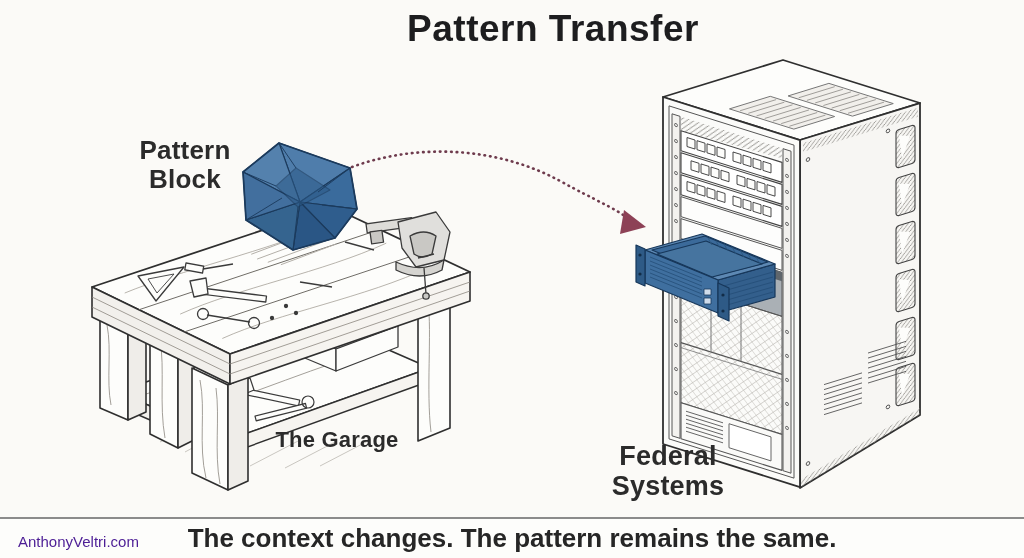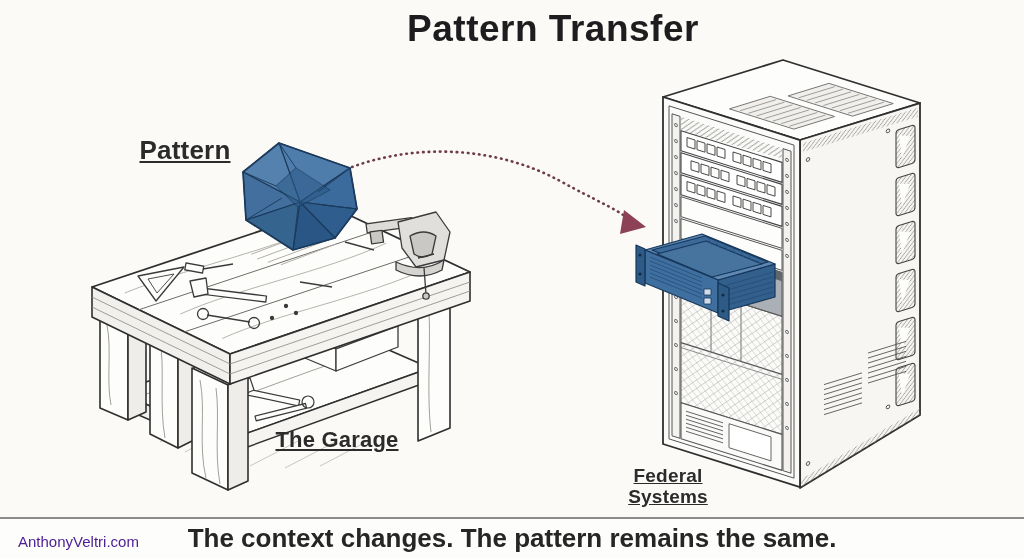--- a/index.html
+++ b/index.html
@@ -3,28 +3,28 @@
 <meta charset="utf-8">
 <style>
   html,body{margin:0;padding:0;background:#e8e8e8;}
   .stage{
     position:relative;width:1024px;height:558px;overflow:hidden;
     background:#fbfaf7;
     font-family:"Liberation Sans", sans-serif;
     color:#222;
   }
   .art{position:absolute;left:0;top:0;width:1024px;height:558px;}
-  .lbl{position:absolute;line-height:1.1;font-weight:600;color:#2b2b2b;letter-spacing:.2px;text-decoration:underline;}
+  .lbl{position:absolute;line-height:1.1;font-weight:600;color:#2b2b2b;letter-spacing:.2px;}
   .title{
     position:absolute;left:0;top:8px;width:1024px;text-align:center;
     font-size:37px;font-weight:600;color:#1d1d1f;letter-spacing:.5px;padding-left:41px;
   }
   .pattern-block-label{left:95px;top:136px;width:180px;text-align:center;font-size:26px;}
   .garage-label{left:237px;top:428px;width:200px;text-align:center;font-size:22px;}
-  .federal-label{left:578px;top:442px;width:180px;text-align:center;font-size:19px;margin-top:24px;}
+  .federal-label{left:578px;top:442px;width:180px;text-align:center;font-size:27px;}
   .footer{
     position:absolute;left:0;bottom:0;width:1024px;height:39px;background:#fdfdfb;
   }
   .footer-divider{position:absolute;left:0;top:517px;width:1024px;height:2px;background:#8b8b8b;}
   .caption{
     position:absolute;left:0;top:523px;width:1024px;text-align:center;
     font-size:26px;font-weight:600;color:#262626;
   }
   .watermark{
     position:absolute;left:18px;top:533px;font-size:15px;color:#4c1d95;font-weight:400;
@@ -385,20 +385,21 @@
     <g>
       <path d="M352,167 C420,142 500,148 560,181 C595,200 614,208 626,217" fill="none" stroke="#6e3b4d" stroke-width="2.6" stroke-dasharray="0.6 5" stroke-linecap="round"></path>
       <polygon points="646,227 624,210 620,234" fill="#8d4156"></polygon>
     </g>
   </svg>
 
   <div class="title">Pattern Transfer</div>
 
   <div class="lbl pattern-block-label">
     <div>Pattern</div>
+    <div>Block</div>
   </div>
 
   <div class="lbl garage-label">The Garage</div>
 
   <div class="lbl federal-label">
     <div>Federal</div>
     <div>Systems</div>
   </div>
 
   <div class="footer"></div>

